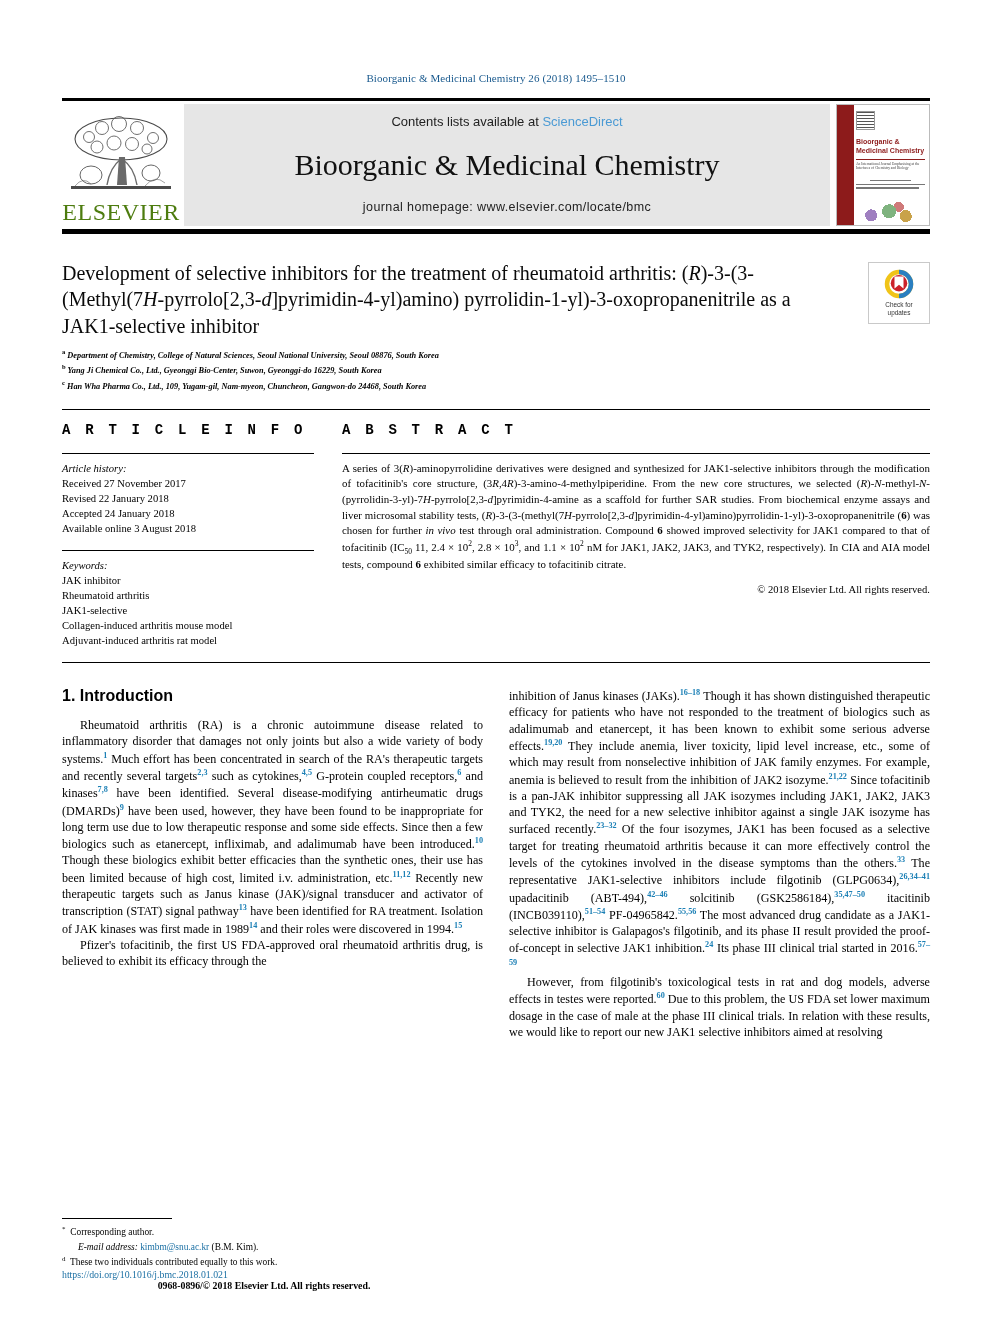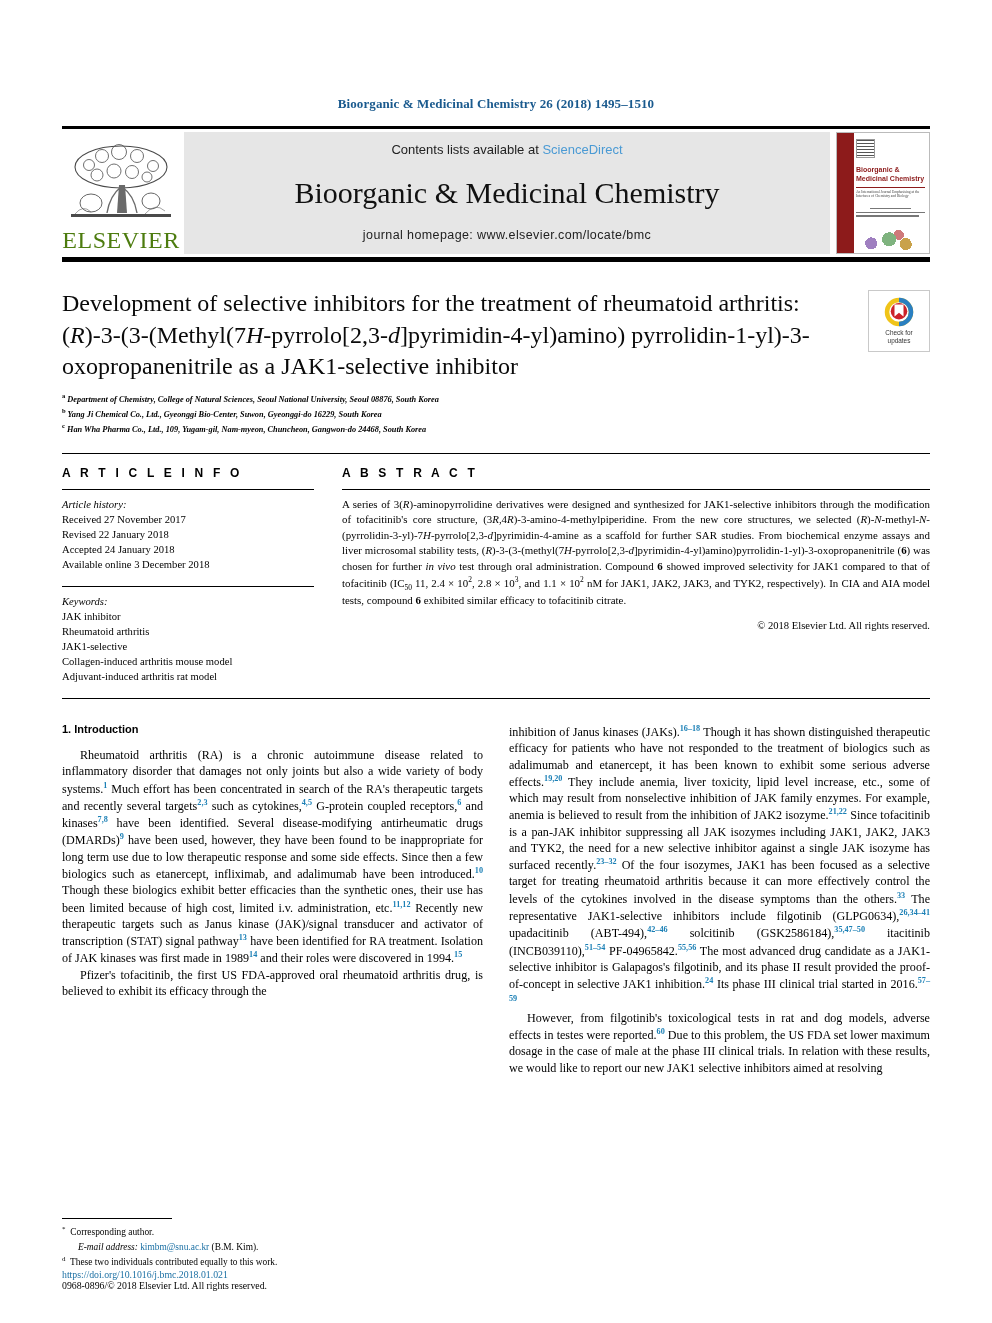--- a/index.html
+++ b/index.html
@@ -19,24 +19,24 @@
     position: relative;
     width: 992px;
     height: 1323px;
     box-sizing: border-box;
     padding: 0 62px;
   }
 
   
   .running-head {
     text-align: center;
-    font-size: 13px;
-    font-weight: bold;
+    font-size: 11px;
+    font-weight: normal;
     color: #1a5a8e;
-    padding-top: 96px;
+    padding-top: 72px;
     letter-spacing: .1px;
   }
 
   
   .masthead {
     margin-top: 14px;
     border-top: 3px solid #000;
     border-bottom: 5px solid #000;
     display: flex;
     align-items: stretch;
@@ -130,21 +130,21 @@
       radial-gradient(circle at 48% 48%, #7fb37f 0 7px, transparent 7px),
       radial-gradient(circle at 72% 62%, #c9a24a 0 6px, transparent 6px),
       radial-gradient(circle at 62% 35%, #cf7a7a 0 5px, transparent 5px),
       #ffffff;
   }
 
   
   .title-block { margin-top: 26px; position: relative; padding-right: 118px;}
   h1.article-title {
     font-family: "Liberation Serif", serif;
-    font-size: 24px;
+    font-size: 20px;
     font-weight: normal;
     line-height: 1.32;
     margin: 0;
     color: #0a0a0a;
   }
   .crossmark {
     position: absolute;
     right: 0; top: 2px;
     width: 60px; height: 60px;
     border: 1px solid #c9c9c9;
@@ -176,25 +176,25 @@
   
   .info-abs {
     margin-top: 16px;
     display: flex;
     border-top: 1px solid #000;
     padding-top: 12px;
   }
   .col-info { flex: 0 0 252px; padding-right: 28px; }
   .col-abs { flex: 1 1 auto; }
   .sec-head {
-    font-family: Liberation Sans, sans-serif;
-    font-size: 12px;
+    font-family: Liberation Mono, monospace;
+    font-size: 14px;
     font-weight: bold;
     letter-spacing: 3.2px;
-    margin-bottom: 9px;
+    margin-bottom: 15px;
   }
   .hrule { border-top: 1px solid #000; margin: 0 0 7px 0; }
   .hrule.short { width: 100%; }
   .info-line { font-size: 10.6px; line-height: 1.42; }
   .info-line.ital { font-style: italic; }
   .kw-block { margin-top: 14px; }
   .abs-text {
     font-size: 10.9px;
     line-height: 1.43;
     text-align: justify;
@@ -207,21 +207,21 @@
 
   
   .body-cols {
     margin-top: 24px;
     display: flex;
     column-gap: 26px;
   }
   .bcol { flex: 1 1 0; min-width:0; }
   h2.sec {
     font-family: "Liberation Sans", sans-serif;
-    font-size: 11px;
+    font-size: 16px;
     font-weight: bold;
     margin: 0 0 12px 0;
   }
   p.body {
     font-size: 12.1px;
     line-height: 1.345;
     text-align: justify;
     margin: 0;
     text-indent: 18px;
     hyphens: auto;
@@ -241,21 +241,21 @@
     font-size: 9.4px;
     line-height: 1.5;
     padding-left: 16px;
     text-indent: -16px;
   }
   .fn sup { font-size: 7px; }
   .fn .ital { font-style: italic; }
   .fn a, .link { color: #1a6fa3; text-decoration: none; }
   .doi-block { }
   .doi-block .doi { font-size: 9.8px; color: #1a6fa3; }
-  .doi-block .issn { font-size: 9.8px; font-weight: normal; }
+  .doi-block .issn { font-size: 9.8px; font-weight: bold; text-align: center; }
 </style>
 </head>
 <body>
 
 <div class="page">
 
   <div class="running-head">Bioorganic &amp; Medicinal Chemistry 26 (2018) 1495–1510</div>
 
   <div class="masthead">
     <div class="masthead-inner">
@@ -341,21 +341,21 @@
 
   <div class="info-abs">
 
     <div class="col-info">
       <div class="sec-head">A R T I C L E   I N F O</div>
       <div class="hrule short"></div>
       <div class="info-line ital">Article history:</div>
       <div class="info-line">Received 27 November 2017</div>
       <div class="info-line">Revised 22 January 2018</div>
       <div class="info-line">Accepted 24 January 2018</div>
-      <div class="info-line">Available online 3 December 2018</div>
+      <div class="info-line">Available online 3 August 2018</div>
 
       <div class="kw-block">
         <div class="hrule short"></div>
         <div class="info-line ital">Keywords:</div>
         <div class="info-line">JAK inhibitor</div>
         <div class="info-line">Rheumatoid arthritis</div>
         <div class="info-line">JAK1-selective</div>
         <div class="info-line">Collagen-induced arthritis mouse model</div>
         <div class="info-line">Adjuvant-induced arthritis rat model</div>
       </div>

